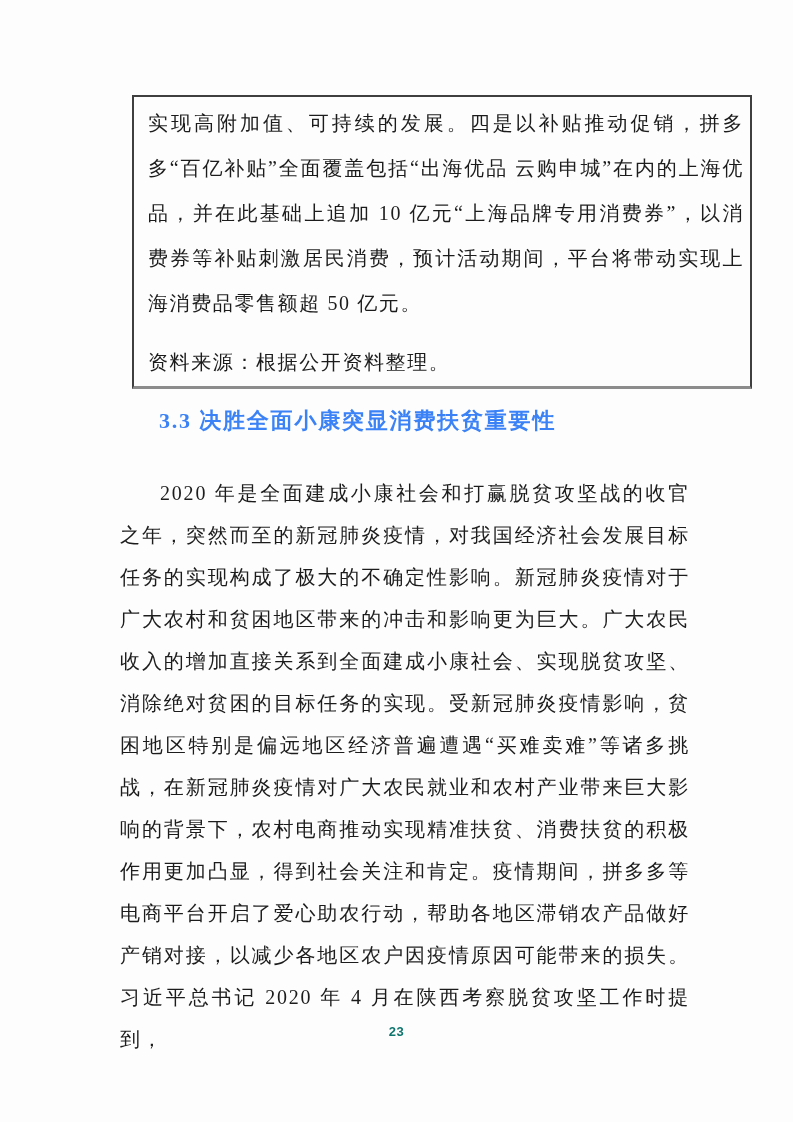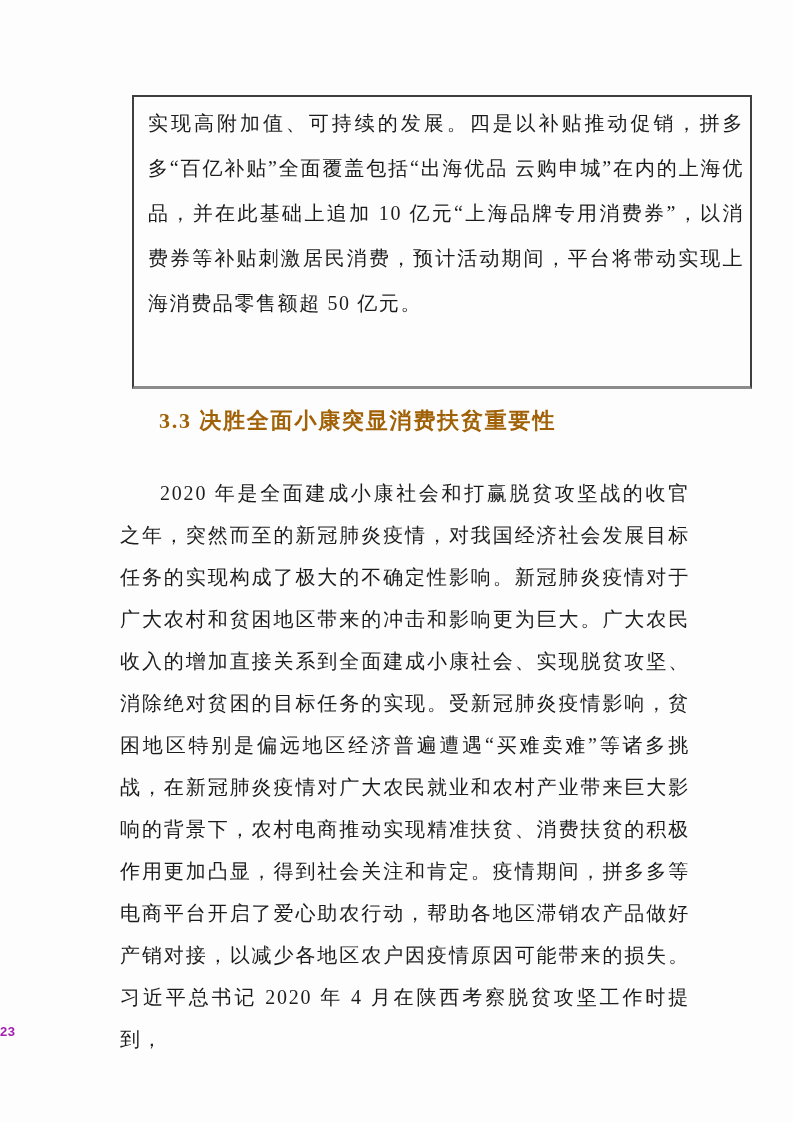--- a/index.html
+++ b/index.html
@@ -47,55 +47,56 @@
     line-height: 28px;
   }
   .heading {
     position: absolute;
     left: 159px;
     top: 406px;
     margin: 0;
     font-size: 22px;
     font-weight: bold;
     letter-spacing: 1.8px;
-    color: #a16207;
+    color: #3b82f6;
   }
   .body-para {
     position: absolute;
     left: 112px;
     top: 464px;
     width: 570px;
     margin: 8px;
     font-size: 20px;
     line-height: 42px;
     letter-spacing: 1.8px;
     text-align: justify;
     text-justify: inter-ideograph;
     text-indent: 2em;
   }
   .page-number {
     position: absolute;
     top: 1024px;
     left: 0;
     width: 100%;
-    text-align: left;
+    text-align: center;
     font-family: "Liberation Sans", "DejaVu Sans", sans-serif;
     font-size: 13px;
     font-weight: bold;
-    color: #a21caf;
+    color: #0f766e;
     letter-spacing: 0.5px;
   }
 </style>
 </head>
 <body>
 
 <div class="page">
 
   <div class="source-box">
     <p class="box-para">实现高附加值、可持续的发展。四是以补贴推动促销，拼多多“百亿补贴”全面覆盖包括“出海优品 云购申城”在内的上海优品，并在此基础上追加 10 亿元“上海品牌专用消费券”，以消费券等补贴刺激居民消费，预计活动期间，平台将带动实现上海消费品零售额超 50 亿元。</p>
+    <p class="box-source">资料来源：根据公开资料整理。</p>
   </div>
 
   <h2 class="heading">3.3 决胜全面小康突显消费扶贫重要性</h2>
 
   <p class="body-para">2020 年是全面建成小康社会和打赢脱贫攻坚战的收官之年，突然而至的新冠肺炎疫情，对我国经济社会发展目标任务的实现构成了极大的不确定性影响。新冠肺炎疫情对于广大农村和贫困地区带来的冲击和影响更为巨大。广大农民收入的增加直接关系到全面建成小康社会、实现脱贫攻坚、消除绝对贫困的目标任务的实现。受新冠肺炎疫情影响，贫困地区特别是偏远地区经济普遍遭遇“买难卖难”等诸多挑战，在新冠肺炎疫情对广大农民就业和农村产业带来巨大影响的背景下，农村电商推动实现精准扶贫、消费扶贫的积极作用更加凸显，得到社会关注和肯定。疫情期间，拼多多等电商平台开启了爱心助农行动，帮助各地区滞销农产品做好产销对接，以减少各地区农户因疫情原因可能带来的损失。习近平总书记 2020 年 4 月在陕西考察脱贫攻坚工作时提到，</p>
 
   <div class="page-number">23</div>
 
 </div>
 

